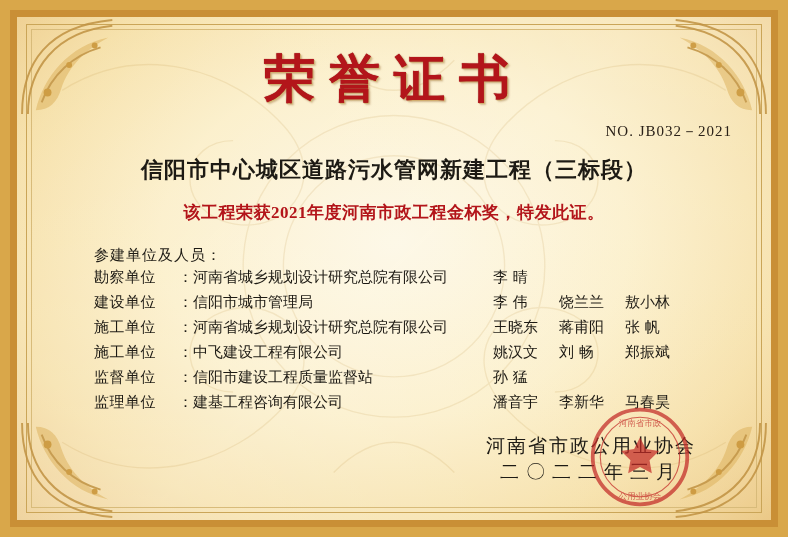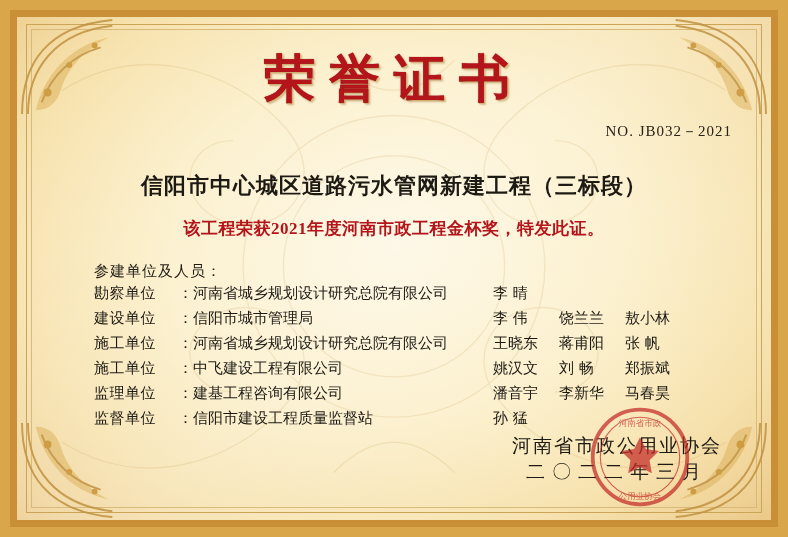--- a/index.html
+++ b/index.html
@@ -106,21 +106,21 @@
     margin-top: 16px;
     margin-right: 14px;
     font-family: "Liberation Serif", serif;
     font-size: 15px;
     letter-spacing: 1px;
     color: #2a2118;
   }
 
   .project-name {
     text-align: center;
-    margin-top: 30px;
+    margin-top: 14px;
     font-family: "DejaVu Serif", "Liberation Serif", serif;
     font-size: 22px;
     font-weight: 700;
     color: #1d1a14;
     letter-spacing: 1px;
     white-space: nowrap;
   }
 
   .award-line {
     text-align: center;
@@ -168,21 +168,21 @@
     padding-right: 10px;
   }
   td.person {
     width: 66px;
     text-align: left;
     padding-right: 8px;
   }
 
   .footer {
     position: absolute;
-    right: 24px;
+    right: 50px;
     bottom: 14px;
     text-align: center;
     font-family: "DejaVu Serif", "Liberation Serif", serif;
     color: #1d1a14;
   }
   .issuer {
     font-size: 19px;
     letter-spacing: 2px;
   }
   .issue-date {
@@ -309,34 +309,34 @@
           </tr>
           <tr>
             <td class="role">施工单位</td>
             <td class="colon">：</td>
             <td class="org">中飞建设工程有限公司</td>
             <td class="person">姚汉文</td>
             <td class="person">刘 畅</td>
             <td class="person">郑振斌</td>
           </tr>
           <tr>
+            <td class="role">监督单位</td>
+            <td class="colon">：</td>
+            <td class="org">信阳市建设工程质量监督站</td>
+            <td class="person">孙 猛</td>
+            <td class="person"></td>
+            <td class="person"></td>
+          </tr>
+          <tr>
             <td class="role">监理单位</td>
             <td class="colon">：</td>
             <td class="org">建基工程咨询有限公司</td>
             <td class="person">潘音宇</td>
             <td class="person">李新华</td>
             <td class="person">马春昊</td>
-          </tr>
-          <tr>
-            <td class="role">监督单位</td>
-            <td class="colon">：</td>
-            <td class="org">信阳市建设工程质量监督站</td>
-            <td class="person">孙 猛</td>
-            <td class="person"></td>
-            <td class="person"></td>
           </tr>
         </tbody>
       </table>
     </div>
 
     <div class="footer">
       <div class="issuer">河南省市政公用业协会</div>
       <div class="issue-date">二〇二二年三月</div>
     </div>
 

